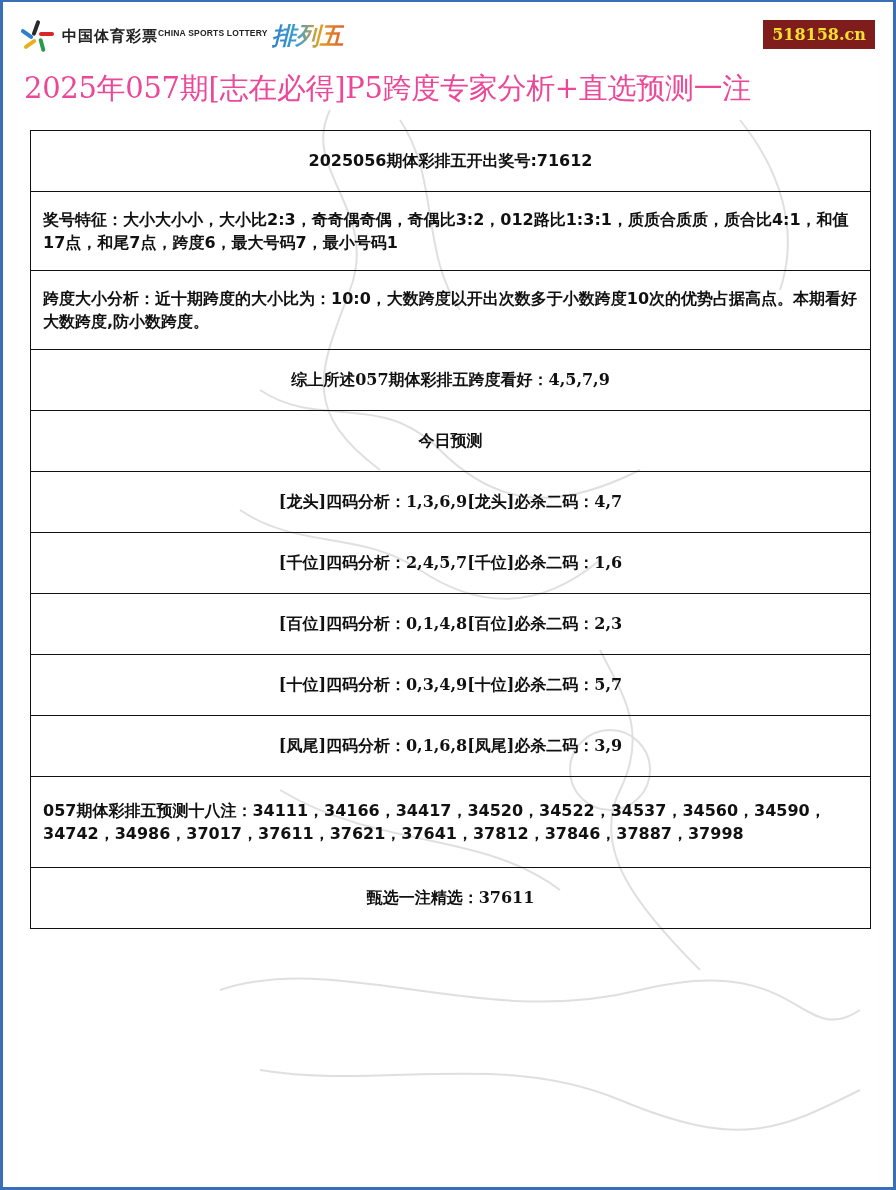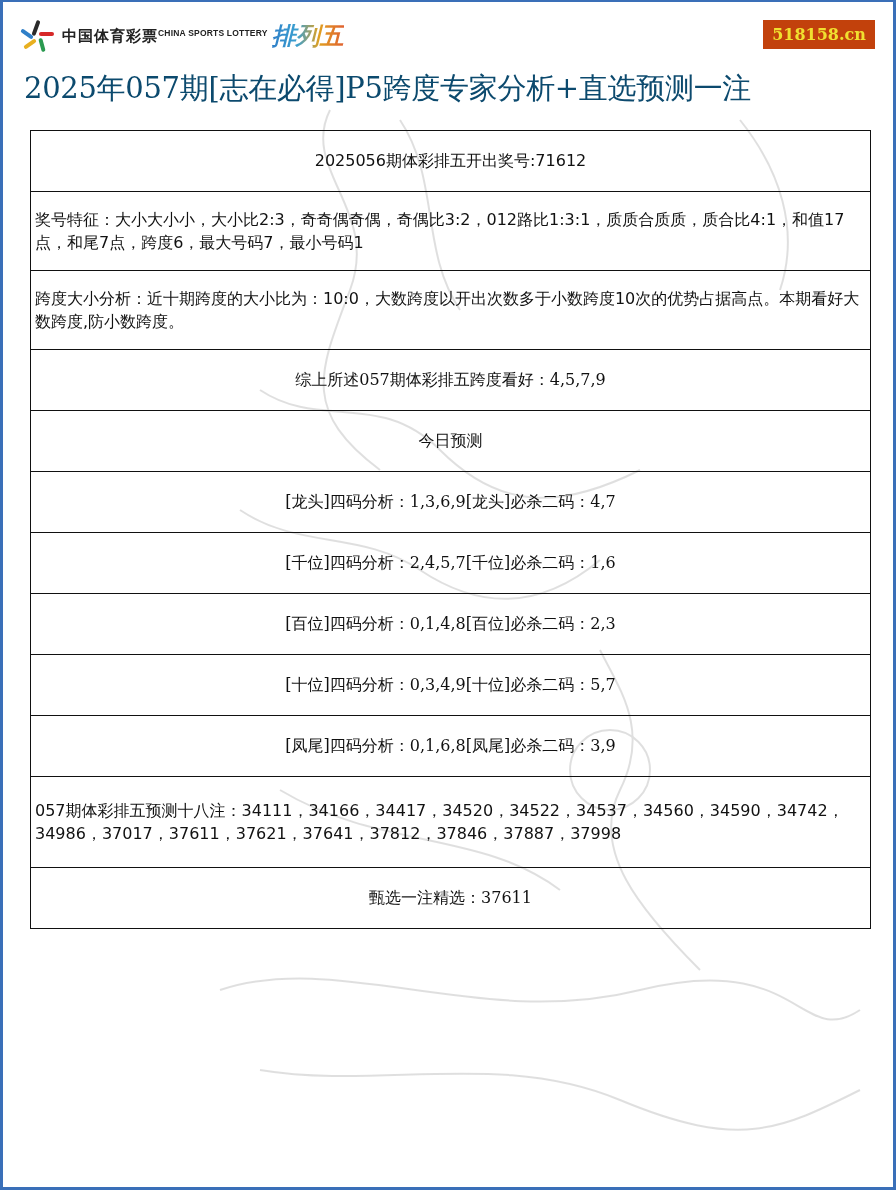--- a/index.html
+++ b/index.html
@@ -28,39 +28,40 @@
   .logo-mark { width: 38px; height: 36px; position: relative; }
   .logo-mark span { position: absolute; display: block; border-radius: 2px; }
   .logo-text { margin-left: 6px; display: flex; flex-direction: row; }
   .logo-cn { font-family: "DejaVu Sans", sans-serif; font-size: 15px; font-weight: bold; color: #222; letter-spacing: 1px; line-height: 17px; }
   .logo-en { font-family: "Liberation Sans", sans-serif; font-size: 8.5px; font-weight: bold; color: #222; line-height: 10px; letter-spacing: 0.2px; }
   .logo-p5 { margin-left: 4px; font-family: "DejaVu Sans", sans-serif; font-size: 24px; font-weight: bold; font-style: italic; letter-spacing: 0px; line-height: 30px;
     background: linear-gradient(90deg, #2f7fc8 0%, #3aa0d0 35%, #e0a020 65%, #e06030 100%);
     -webkit-background-clip: text; background-clip: text; color: transparent; }
   .site-badge {
     position: absolute; left: 763px; top: 20px; width: 112px; height: 29px;
-    background: #c2410c; color: #f0e030;
+    background: #7f1d1d; color: #f0e030;
     font-family: "DejaVu Serif", serif; font-size: 16px; font-weight: bold;
     line-height: 29px; text-align: center;
   }
   .title {
     position: absolute; left: 24px; top: 66px; width: 860px;
     font-family: "DejaVu Serif", "Liberation Serif", serif;
-    font-size: 29px; color: #0c4a6e; line-height: 44px; white-space: nowrap;
+    font-size: 29px; color: #ec4899; line-height: 44px; white-space: nowrap;
     letter-spacing: -0.3px;
   }
   table.main {
     position: absolute; left: 30px; top: 130px; width: 841px;
     border-collapse: collapse;
     font-family: "DejaVu Sans", "Liberation Sans", sans-serif;
     font-size: 16px; color: #111;
   }
   table.main td {
-    border: 1.5px solid #111; padding: 0 4px;
+    border: 1.5px solid #111; padding: 0 12px;
     background: transparent;
+    font-weight: bold;
   }
   td.center { text-align: center; height: 58px; }
   td.left { text-align: left; line-height: 23px; }
   td.serif { font-family: "DejaVu Serif", "Liberation Serif", serif; }
 </style>
 </head>
 <body>
 
 <svg class="bg-art" viewBox="0 0 700 1090" xmlns="http://www.w3.org/2000/svg">
   <g fill="none" stroke="#555" stroke-width="2">

